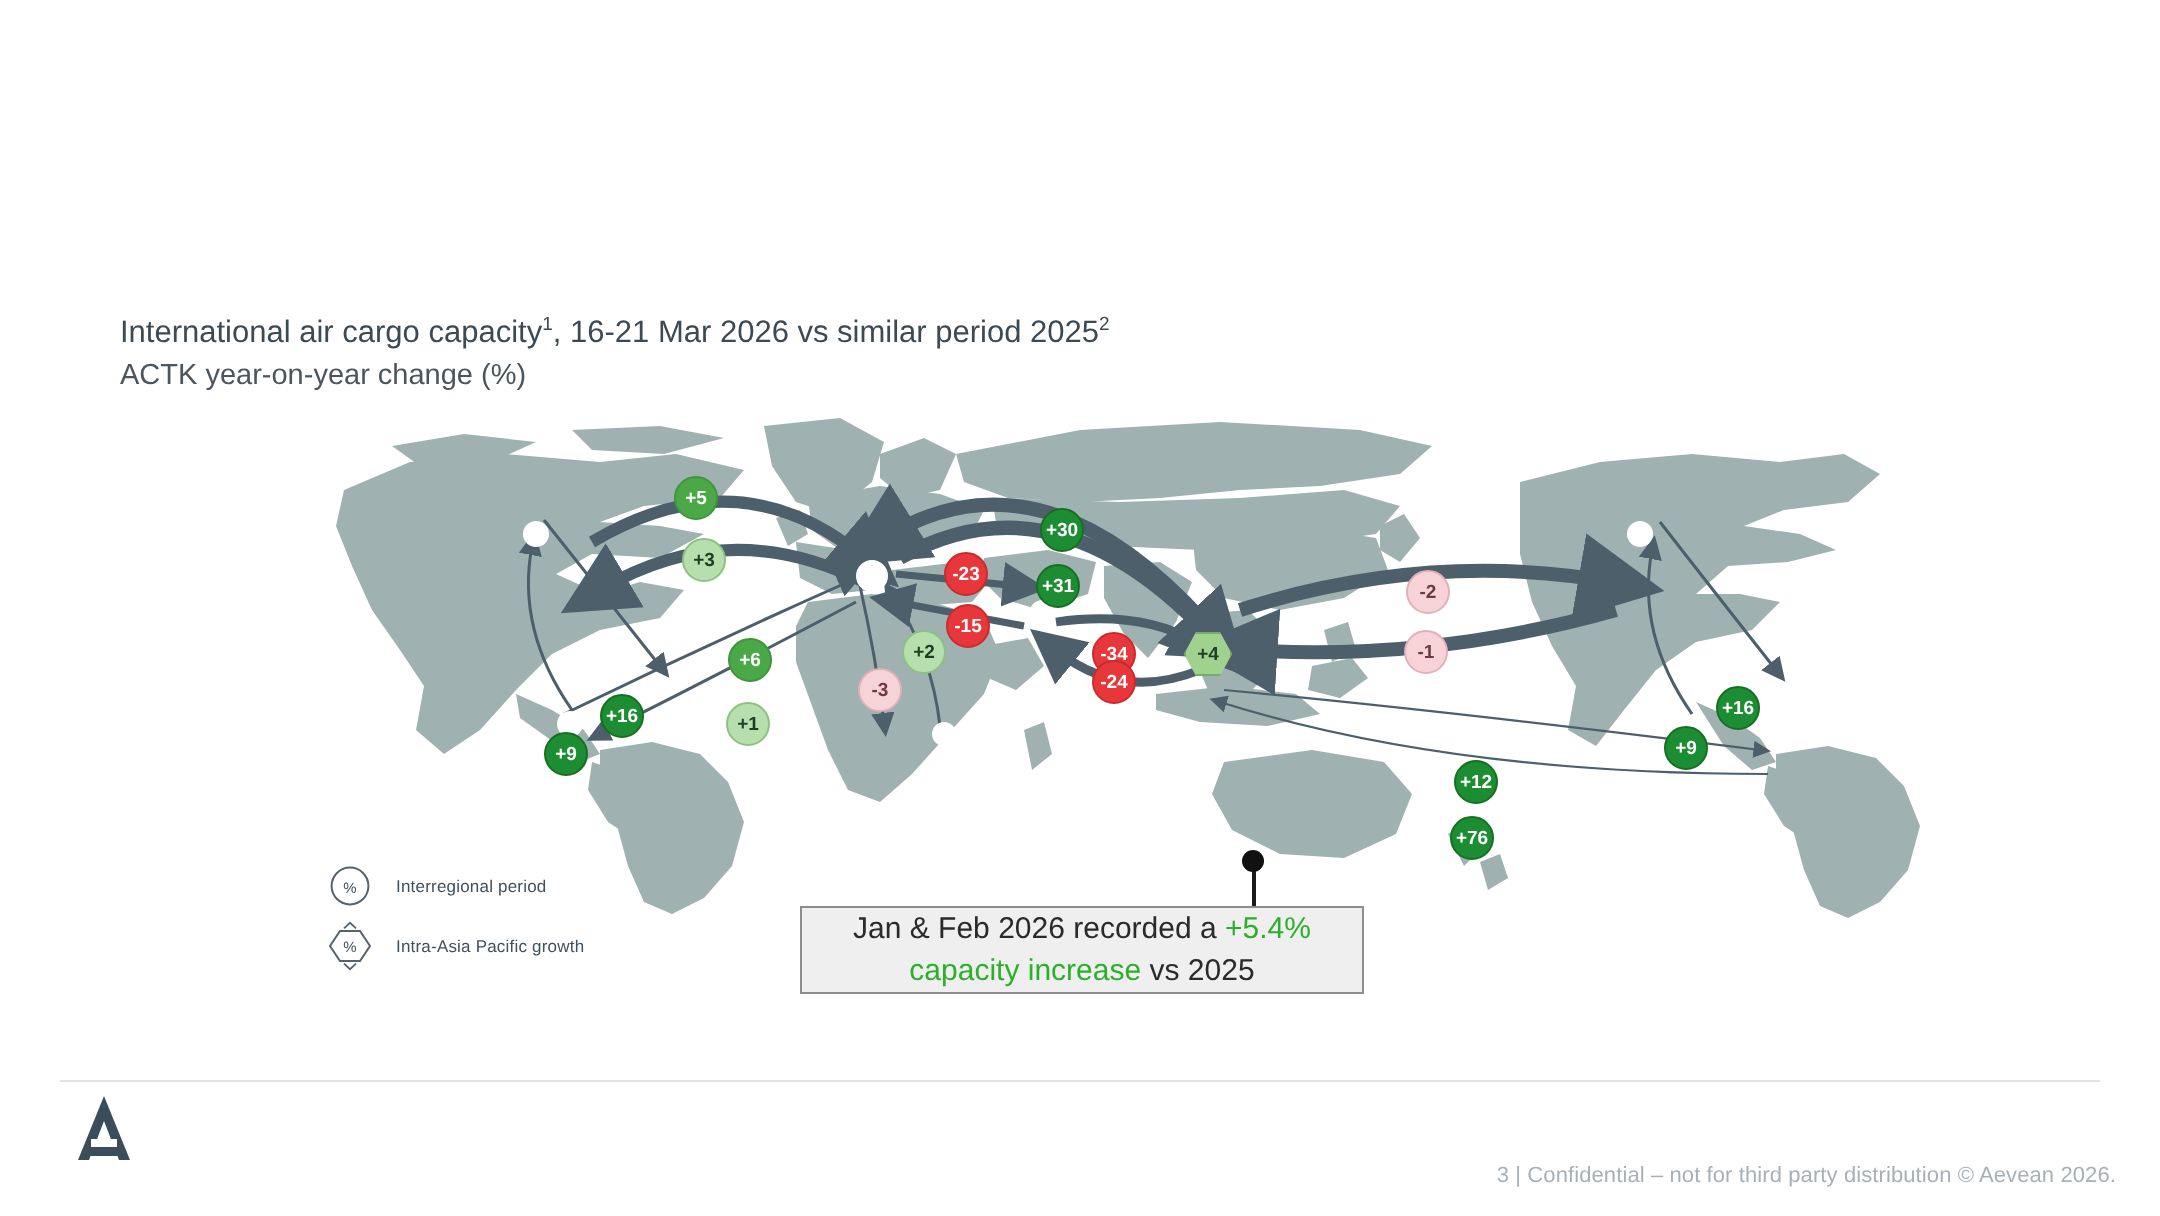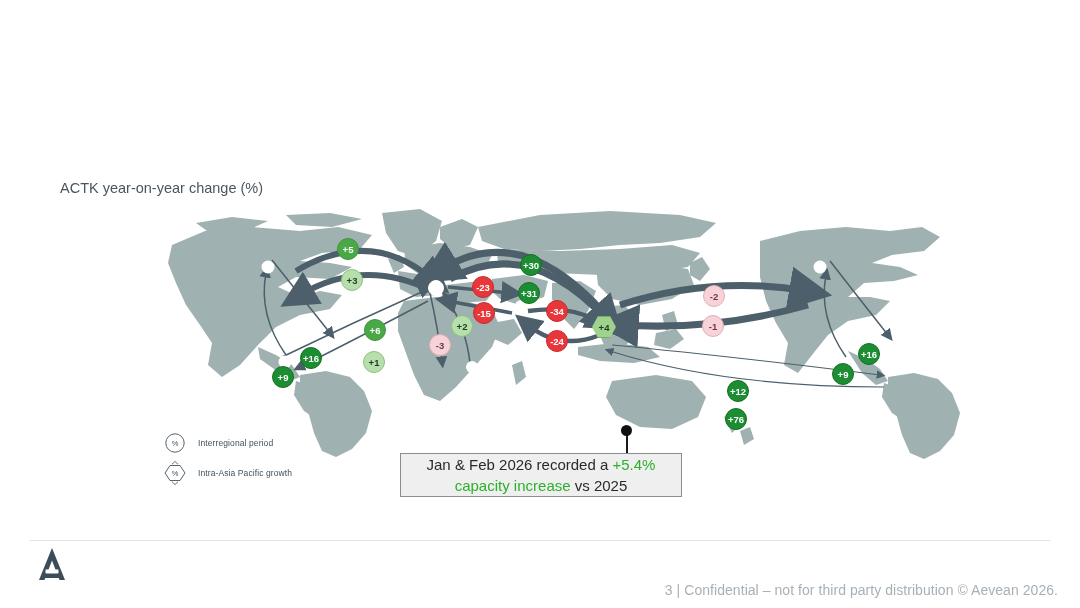--- a/index.html
+++ b/index.html
@@ -86,29 +86,32 @@
 
   
   #footrule{position:absolute;left:30px;top:540px;width:1020px;height:1px;background:#e3e3e3;}
   #logo{position:absolute;left:30px;top:542px;width:44px;height:44px;}
   #footnote{
     position:absolute;left:88px;top:563px;width:860px;
     font-size:8.7px;color:#9aa3ab;letter-spacing:0.05px;
   }
   #confidential{
     position:absolute;right:22px;top:582px;
-    font-size:14px;color:#a8b0b7;letter-spacing:0.05px;
+    font-size:11px;color:#a8b0b7;letter-spacing:0.05px;
   }
 </style>
 </head>
 <body>
 
 <div class="slide">
 
 
+  <div id="subtitle">
+    <span>International air cargo capacity</span><sup>1</sup><span>, 16-21 Mar 2026 vs similar period 2025</span><sup>2</sup>
+  </div>
   <div id="subtitle2">ACTK year-on-year change (%)</div>
 
   <div id="mapstage">
     <svg id="mapsvg" viewBox="0 0 1080 260">
       <defs>
         <g id="landgroup" fill="#9fb1b0">
 
           <path d="M172,40 L205,26 L252,22 L300,26 L338,22 L372,30 L360,44 L322,48 L300,56 L330,58 L352,62 L330,74 L296,72 L278,82 L300,92 L320,86 L342,90 L330,104 L300,110 L276,122 L258,140 L240,160 L222,172 L208,160 L212,138 L200,120 L186,100 L176,78 L168,58 Z"></path>
           <path d="M196,18 L232,12 L268,16 L246,26 L210,28 Z"></path>
           <path d="M286,10 L330,8 L362,14 L332,22 L296,20 Z"></path>
@@ -233,21 +236,21 @@
         <div class="marker m-mdgreen" style="left: 348px; top: 44px;">+5</div>
         <div class="marker m-ltgreen" style="left: 352px; top: 75px;">+3</div>
         <div class="marker m-dkgreen" style="left: 311px; top: 132px;">+16</div>
         <div class="marker m-dkgreen" style="left: 283px; top: 151px;">+9</div>
         <div class="marker m-mdgreen" style="left: 375px; top: 125px;">+6</div>
         <div class="marker m-ltgreen" style="left: 374px; top: 157px;">+1</div>
         <div class="marker m-pink" style="left: 440px; top: 140px;">-3</div>
         <div class="marker m-ltgreen" style="left: 462px; top: 121px;">+2</div>
         <div class="marker m-red" style="left: 483px; top: 82px;">-23</div>
         <div class="marker m-red" style="left: 484px; top: 108px;">-15</div>
-        <div class="marker m-red" style="left: 557px; top: 106px;">-34</div>
+        <div class="marker m-red" style="left: 557px; top: 122px;">-34</div>
         <div class="marker m-red" style="left: 557px; top: 136px;">-24</div>
         <div class="marker m-dkgreen" style="left: 531px; top: 39px;">+30</div>
         <div class="marker m-dkgreen" style="left: 529px; top: 67px;">+31</div>
         <div class="marker hex m-hexgreen" style="left: 604px; top: 122px;">+4</div>
         <div class="marker m-pink" style="left: 714px; top: 91px;">-2</div>
         <div class="marker m-pink" style="left: 713px; top: 121px;">-1</div>
         <div class="marker m-dkgreen" style="left: 738px; top: 165px;">+12</div>
         <div class="marker m-dkgreen" style="left: 736px; top: 193px;">+76</div>
         <div class="marker m-dkgreen" style="left: 869px; top: 128px;">+16</div>
         <div class="marker m-dkgreen" style="left: 843px; top: 148px;">+9</div>

